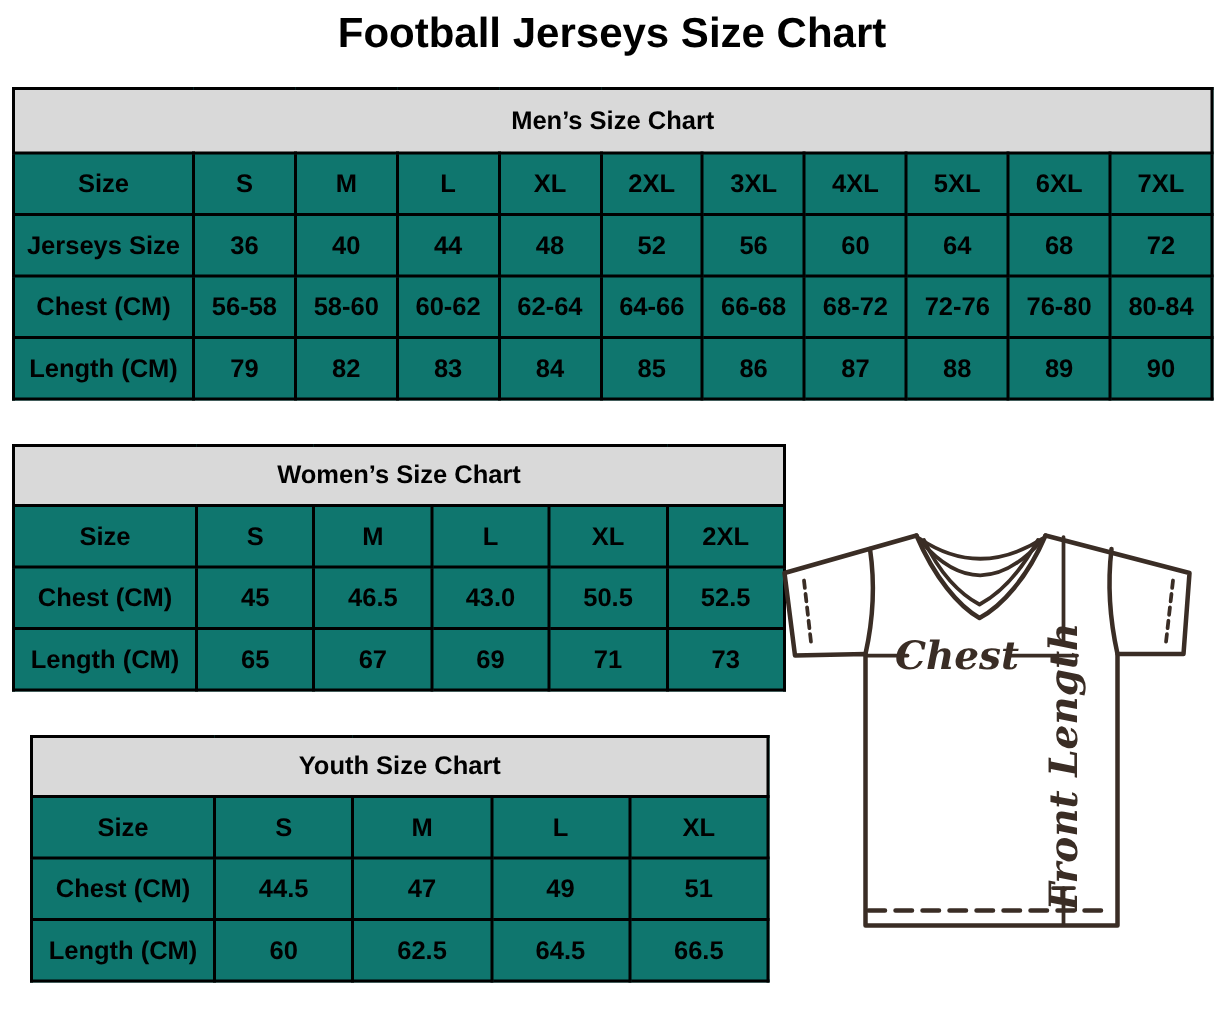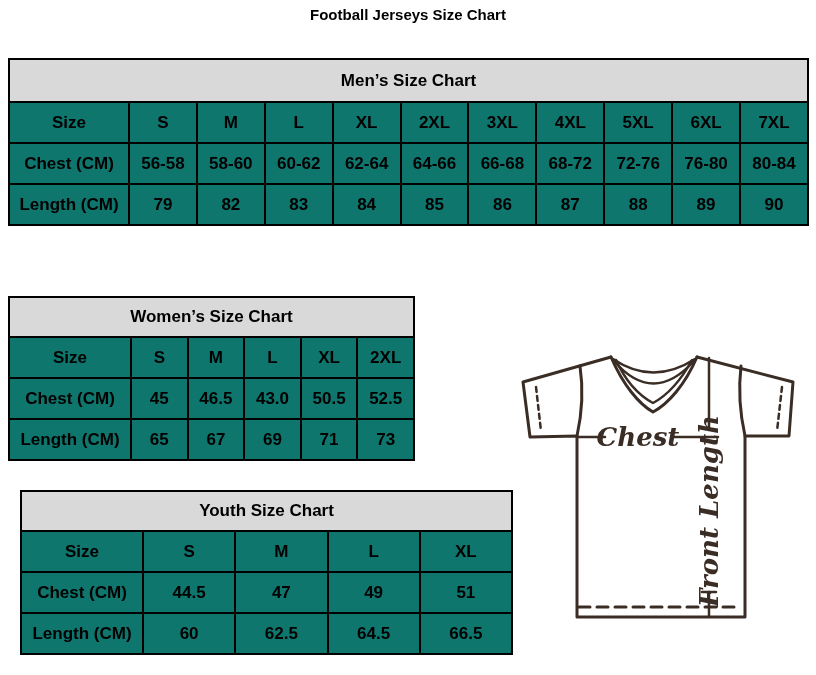--- a/index.html
+++ b/index.html
@@ -14,21 +14,21 @@
     height: 675px;
     background: #ffffff;
     overflow: hidden;
   }
   .page-title {
     position: absolute;
     top: 6px;
     left: 0;
     width: 100%;
     text-align: center;
-    font-size: 15px;
+    font-size: 28px;
     font-weight: bold;
     color: #000000;
     letter-spacing: 0px;
   }
   table.size-table {
     position: absolute;
     border-collapse: collapse;
     table-layout: fixed;
     background: #0f766e;
   }
@@ -44,21 +44,21 @@
     overflow: hidden;
     white-space: nowrap;
   }
   table.size-table th {
     background: #d9d9d9;
     height: 41px;
     font-size: 17px;
   }
   table.size-table td { height: 39px; }
   #mens-table  { left: 8px;  top: 58px;  width: 801px; }
-  #womens-table{ left: 8px;  top: 296px; width: 407px; }
+  #womens-table{ left: 8px;  top: 296px; width: 516px; }
   #youth-table { left: 20px;  top: 490px; width: 493px; }
   #womens-table th, #youth-table th { height: 38px; }
   .jersey-diagram {
     position: absolute;
     left: 505px;
     top: 330px;
     width: 311px;
     height: 345px;
   }
   .jersey-diagram text {
@@ -92,20 +92,33 @@
           <td>L</td>
           <td>XL</td>
           <td>2XL</td>
           <td>3XL</td>
           <td>4XL</td>
           <td>5XL</td>
           <td>6XL</td>
           <td>7XL</td>
         </tr>
         <tr>
+          <td>Jerseys Size</td>
+          <td>36</td>
+          <td>40</td>
+          <td>44</td>
+          <td>48</td>
+          <td>52</td>
+          <td>56</td>
+          <td>60</td>
+          <td>64</td>
+          <td>68</td>
+          <td>72</td>
+        </tr>
+        <tr>
           <td>Chest (CM)</td>
           <td>56-58</td>
           <td>58-60</td>
           <td>60-62</td>
           <td>62-64</td>
           <td>64-66</td>
           <td>66-68</td>
           <td>68-72</td>
           <td>72-76</td>
           <td>76-80</td>

